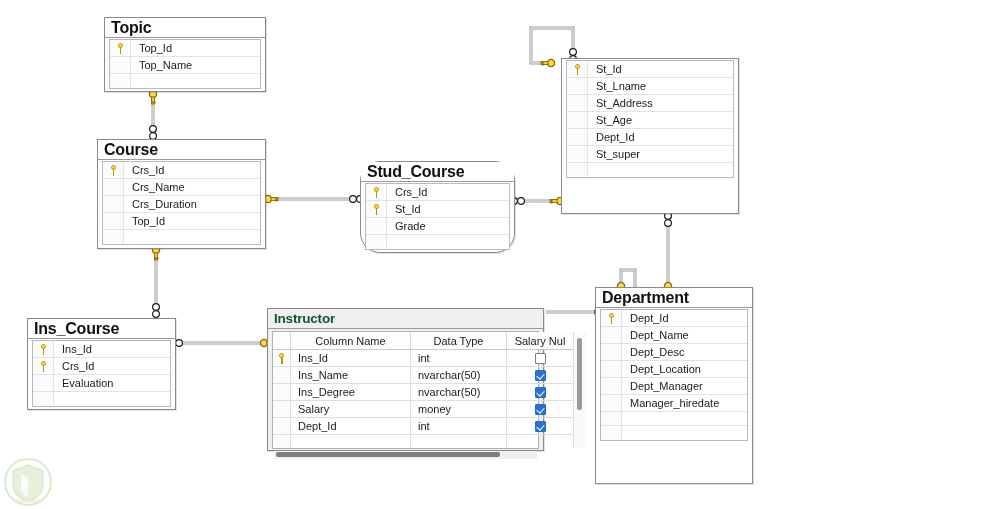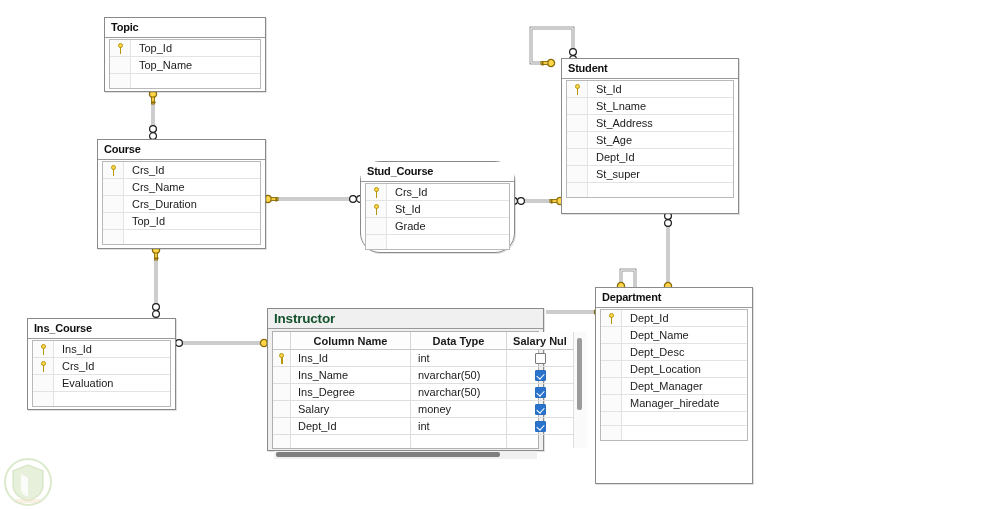--- a/index.html
+++ b/index.html
@@ -26,21 +26,21 @@
 
   
   .tbl {
     position: absolute;
     background: #ffffff;
     border: 1px solid #8a8a8a;
     box-sizing: border-box;
     box-shadow: 1px 1px 0 rgba(0,0,0,0.12);
   }
   .tbl-title {
-    font-size: 11px;
+    font-size: 16px;
     font-weight: bold;
     color: #101010;
     padding: 2px 0 2px 6px;
     line-height: 15px;
     letter-spacing: -0.2px;
     border-bottom: 1px solid #9a9a9a;
     background: #ffffff;
     white-space: nowrap;
   }
   .tbl-body {
@@ -129,21 +129,20 @@
     background: #ffffff;
     display: flex;
     box-sizing: border-box;
   }
   .grid-main { flex: 1 1 auto; }
   .grid-head {
     display: flex;
     height: 17px;
     border-bottom: 1px solid #c8c8c8;
     background: #fdfdfd;
-    font-weight: bold;
   }
   .gh {
     font-size: 11px;
     color: #1a1a1a;
     display: flex;
     align-items: center;
     justify-content: center;
     border-right: 1px solid #d6d6d6;
     box-sizing: border-box;
     white-space: nowrap;
@@ -386,21 +385,20 @@
         <span class="keycell"></span>
         <span class="colname">Grade</span>
       </div>
       <div class="row filler">
         <span class="keycell"></span>
       </div>
     </div>
   </div>
 
   <div class="tbl" style="left:561px; top:58px; width:178px; height:156px;">
-    <div class="tbl-title">Student</div>
     <div class="tbl-body">
       <div class="row">
         <span class="keycell">
             <span class="key"></span>
           </span>
         <span class="colname">St_Id</span>
       </div>
       <div class="row">
         <span class="keycell"></span>
         <span class="colname">St_Lname</span>

